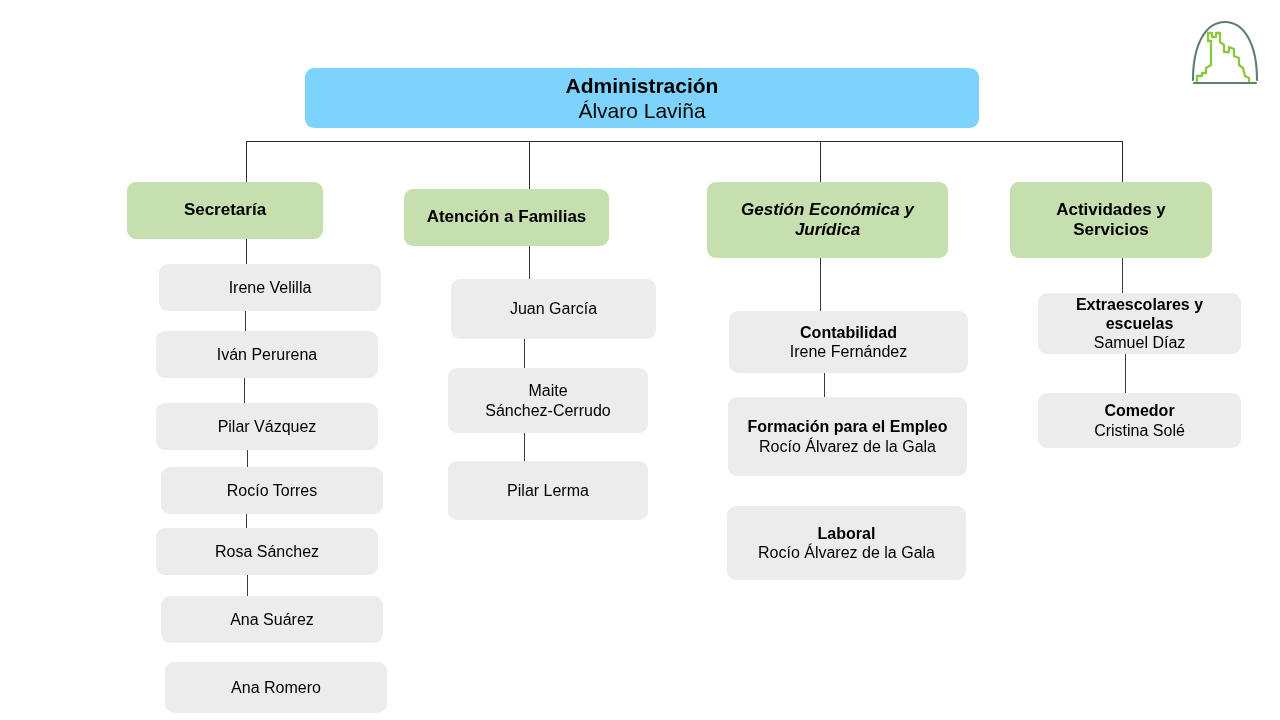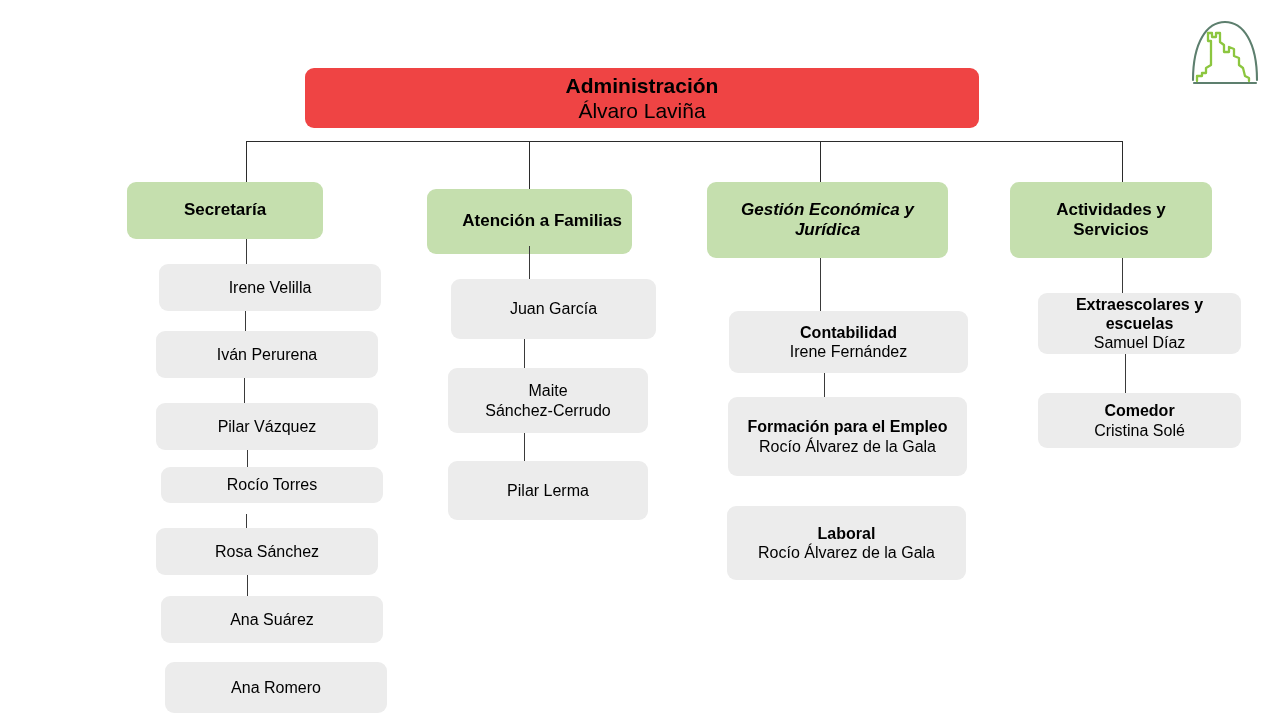--- a/index.html
+++ b/index.html
@@ -36,21 +36,21 @@
     justify-content: center;
     text-align: center;
     color: #000000;
     line-height: 1.20;
     padding: 4px 10px;
   }
   .node .ttl { font-weight: bold; }
   .node .sub { font-weight: normal; }
 
   .root {
-    background: #ef4444;
+    background: #7dd3fc;
     font-size: 21px;
   }
   .root .ttl { font-size: 21px; }
   .root .sub { font-size: 21px; }
 
   .dept {
     background: #c5dfae;
     font-size: 17px;
   }
   .dept .ttl { font-size: 17px; }
@@ -118,39 +118,39 @@
   <div class="node leaf" style="left:132px; top:331px; width:222px; height:47px;">
     <div class="sub">Iván Perurena</div>
   </div>
 
   <div class="vline thin" style="left:244px; top:378px; height:25px;"></div>
   <div class="node leaf" style="left:132px; top:403px; width:222px; height:47px;">
     <div class="sub">Pilar Vázquez</div>
   </div>
 
   <div class="vline thin" style="left:247px; top:450px; height:17px;"></div>
-  <div class="node leaf" style="left:137px; top:467px; width:222px; height:36px;">
+  <div class="node leaf" style="left:137px; top:467px; width:222px; height:47px;">
     <div class="sub">Rocío Torres</div>
   </div>
 
   <div class="vline thin" style="left:246px; top:514px; height:14px;"></div>
   <div class="node leaf" style="left:132px; top:528px; width:222px; height:47px;">
     <div class="sub">Rosa Sánchez</div>
   </div>
 
   <div class="vline thin" style="left:247px; top:575px; height:21px;"></div>
   <div class="node leaf" style="left:137px; top:596px; width:222px; height:47px;">
     <div class="sub">Ana Suárez</div>
   </div>
 
   <div class="node leaf" style="left:141px; top:662px; width:222px; height:51px;">
     <div class="sub">Ana Romero</div>
   </div>
 
-  <div class="node dept" style="left:427px; top:189px; width:205px; height:65px;align-items:flex-end;">
+  <div class="node dept" style="left:404px; top:189px; width:205px; height:57px;">
     <div class="ttl">Atención a Familias</div>
   </div>
 
   <div class="vline thin" style="left:529px; top:246px; height:33px;"></div>
   <div class="node leaf" style="left:427px; top:279px; width:205px; height:60px;">
     <div class="sub">Juan García</div>
   </div>
 
   <div class="vline thin" style="left:524px; top:339px; height:29px;"></div>
   <div class="node leaf" style="left:424px; top:368px; width:200px; height:65px;">

